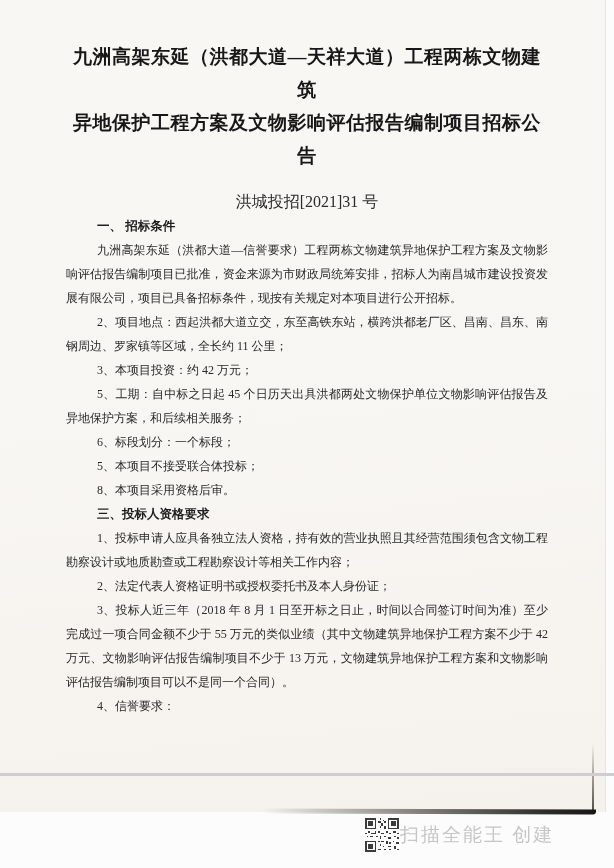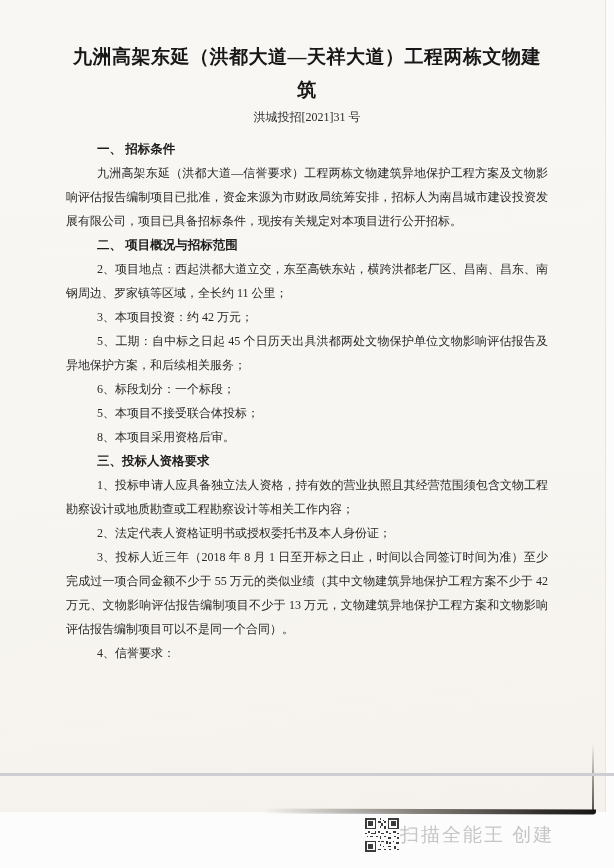--- a/index.html
+++ b/index.html
@@ -36,25 +36,25 @@
   .content {
     position: absolute; left: 66px; top: 40px; width: 482px;
     color: #262626;
     font-size: 12px; line-height: 24px;
   }
   .doc-title {
     font-size: 19px; line-height: 33px; font-weight: bold;
     color: #171717; text-align: center; letter-spacing: 0.5px;
   }
   .doc-number {
-    margin-top: 1px;
-    font-size: 12px; line-height: 20px;
+    margin-top: 20px;
+    font-size: 16px; line-height: 20px;
     text-align: center; color: #2b2b2b;
   }
-  .body-text { margin-top: 10px; }
+  .body-text { margin-top: 2px; }
   .sec-heading {
     font-size: 12.5px; line-height: 24px; font-weight: bold;
     color: #1e1e1e; text-indent: 31px;
   }
   .para {
     text-indent: 31px; text-align: justify;
     color: #292929;
   }
 
   
@@ -76,33 +76,33 @@
 <body>
 
 <div class="canvas">
 
   <div class="page">
 
     <div class="content">
 
       <div class="doc-title">
         <div>九洲高架东延（洪都大道—天祥大道）工程两栋文物建筑</div>
+        <div>异地保护工程方案及文物影响评估报告编制项目招标公告</div>
       </div>
 
       <div class="doc-number">洪城投招[2021]31 号</div>
 
       <div class="body-text">
 
         <section>
           <h2 class="sec-heading">一、 招标条件</h2>
           <p class="para">九洲高架东延（洪都大道—信誉要求）工程两栋文物建筑异地保护工程方案及文物影响评估报告编制项目已批准，资金来源为市财政局统筹安排，招标人为南昌城市建设投资发展有限公司，项目已具备招标条件，现按有关规定对本项目进行公开招标。</p>
         </section>
 
         <section>
-          <h2 class="sec-heading">二、 项目概况与招标范围</h2>
           <p class="para">2、项目地点：西起洪都大道立交，东至高铁东站，横跨洪都老厂区、昌南、昌东、南钢周边、罗家镇等区域，全长约 11 公里；</p>
           <p class="para">3、本项目投资：约 42 万元；</p>
           <p class="para">5、工期：自中标之日起 45 个日历天出具洪都两处文物保护单位文物影响评估报告及异地保护方案，和后续相关服务；</p>
           <p class="para">6、标段划分：一个标段；</p>
           <p class="para">5、本项目不接受联合体投标；</p>
           <p class="para">8、本项目采用资格后审。</p>
         </section>
 
         <section>
           <h2 class="sec-heading">三、投标人资格要求</h2>

